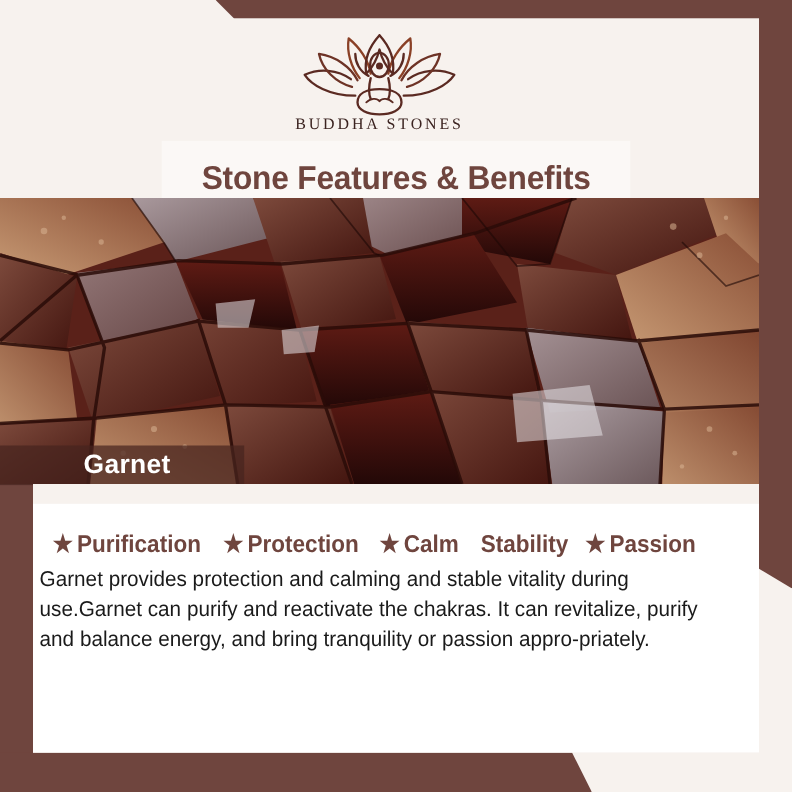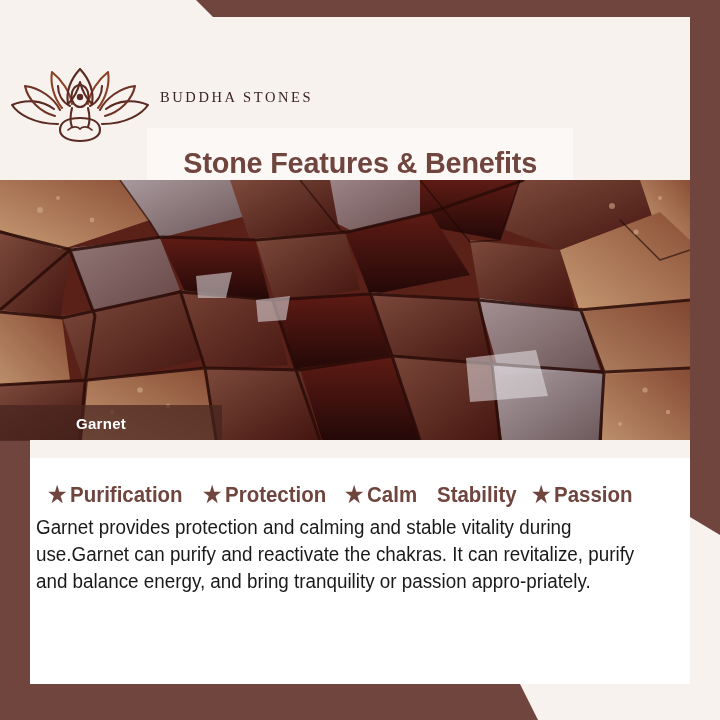--- a/index.html
+++ b/index.html
@@ -48,21 +48,21 @@
     clip-path: polygon(0 0, 520px 0, 538px 36px, 0 36px);
   }
 
   
   .header {
     position: absolute;
     left: 0; top: 17px;
     width: 690px; height: 163px;
     background: #f7f2ee;
     display: flex;
-    flex-direction: row;
+    flex-direction: column;
     align-items: center;
   }
   .logo-wrap {
     margin-top: 12px;
     width: 160px; height: 78px;
     display: flex; align-items: center; justify-content: center;
   }
   .brand-name {
     font-family: "Liberation Serif", serif;
     font-size: 14.5px;
@@ -101,21 +101,21 @@
 
   .stone-label {
     position: absolute;
     left: 0; top: 405px;
     width: 222px; height: 36px;
     background: rgba(70, 36, 31, 0.72);
     display: flex; align-items: center;
   }
   .stone-label span {
     color: #ffffff;
-    font-size: 15px;
+    font-size: 24px;
     font-weight: bold;
     letter-spacing: 0.3px;
     margin-left: 76px;
   }
 
   
   .panel {
     position: absolute;
     left: 30px; top: 440px;
     width: 660px; height: 244px;

